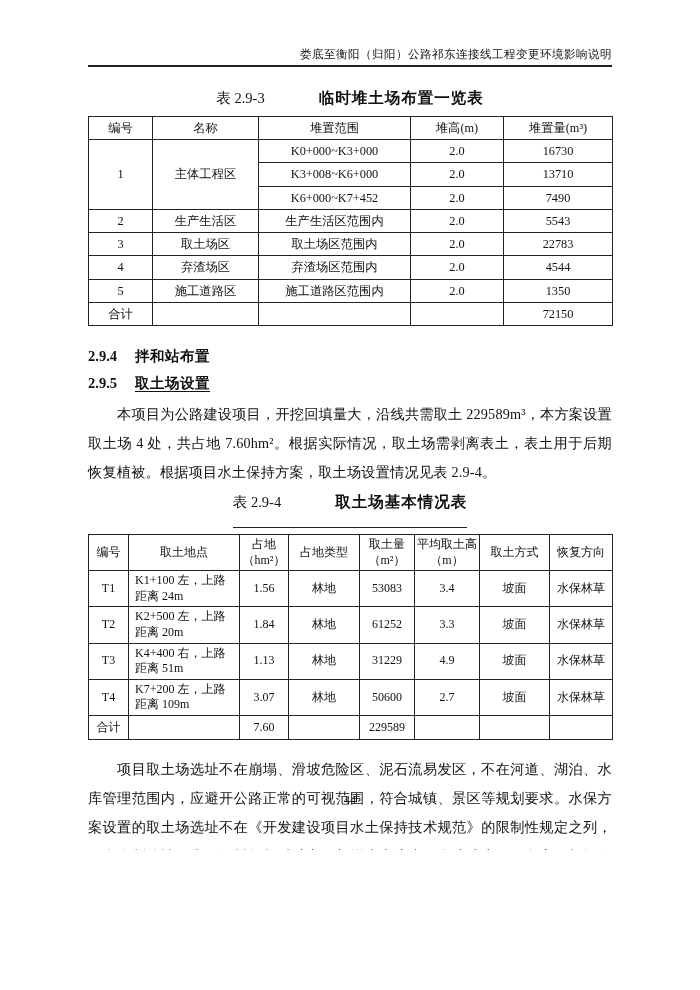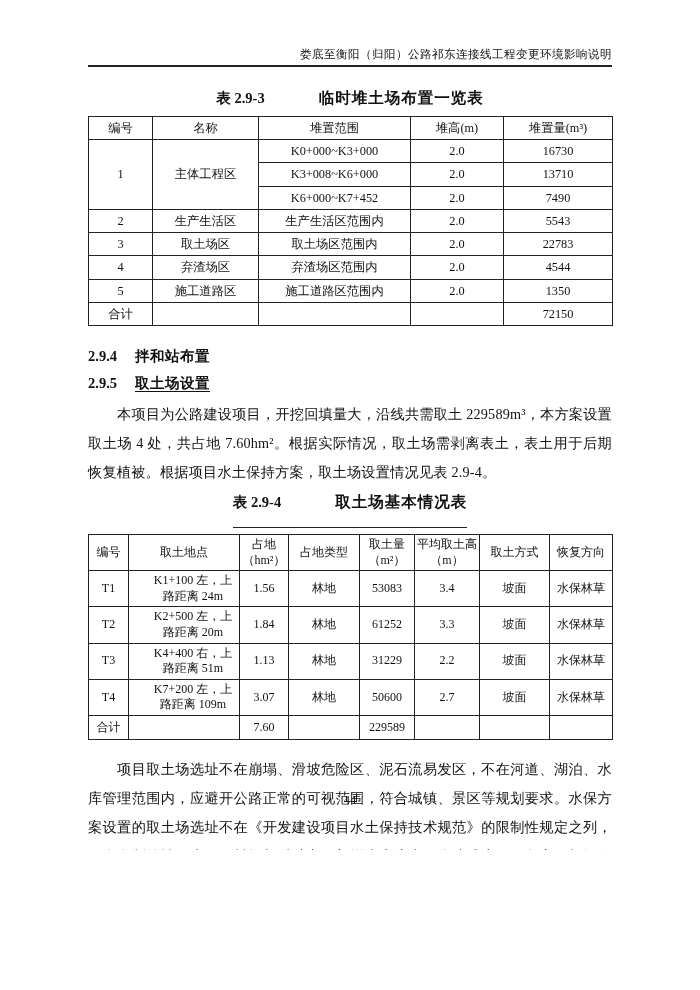--- a/index.html
+++ b/index.html
@@ -27,21 +27,21 @@
   }
 
   
   .table-caption {
     margin-top: 20px;
     text-align: center;
     font-size: 15px;
     line-height: 21px;
     white-space: nowrap;
   }
-  .caption-label { font-weight: bold; font-size: 14.5px; }
+  .caption-label { font-weight: normal; font-size: 14.5px; }
   .caption-title {
     font-weight: bold;
     font-size: 15.5px;
     font-family: "Liberation Sans", "DejaVu Sans", sans-serif;
     letter-spacing: 1px;
   }
   .caption-gap { display: inline-block; width: 54px; }
   .caption-underline {
     display: inline-block;
     border-bottom: 1.5px solid #222;
@@ -59,21 +59,21 @@
     border: 1px solid #222;
     font-weight: normal;
     font-size: 12.3px;
     text-align: center;
     vertical-align: middle;
     padding: 3px 2px;
     line-height: 1.32;
     overflow: hidden;
   }
   .t2 th, .t2 td { font-size: 12px; padding: 2px 2px; line-height: 1.3; }
-  .t2 td.loc { text-align: center; padding-left: 20px; }
+  .t2 td.loc { text-align: left; padding-left: 6px; }
   .t2 .total-row td { height: 24px; }
 
   
   .sec-heading {
     margin-top: 20px;
     font-size: 14.5px;
     line-height: 21px;
   }
   .sec-num { font-weight: bold; font-family: "Liberation Serif", serif; }
   .sec-title {
@@ -252,21 +252,21 @@
           <td>3.3</td>
           <td>坡面</td>
           <td>水保林草</td>
         </tr>
         <tr>
           <td>T3</td>
           <td class="loc">K4+400 右，上路距离 51m</td>
           <td>1.13</td>
           <td>林地</td>
           <td>31229</td>
-          <td>2.2</td>
+          <td>4.9</td>
           <td>坡面</td>
           <td>水保林草</td>
         </tr>
         <tr>
           <td>T4</td>
           <td class="loc">K7+200 左，上路距离 109m</td>
           <td>3.07</td>
           <td>林地</td>
           <td>50600</td>
           <td>2.7</td>

